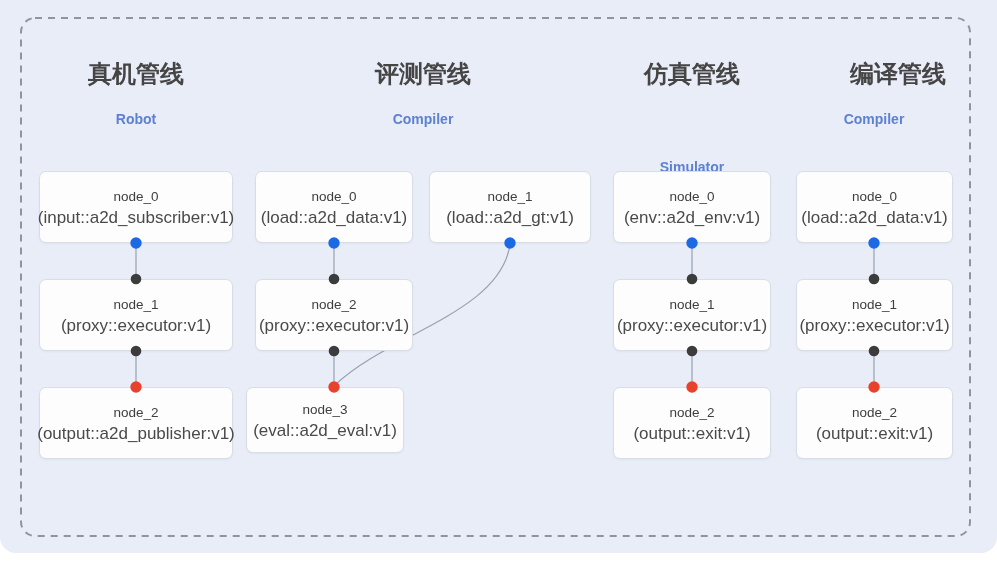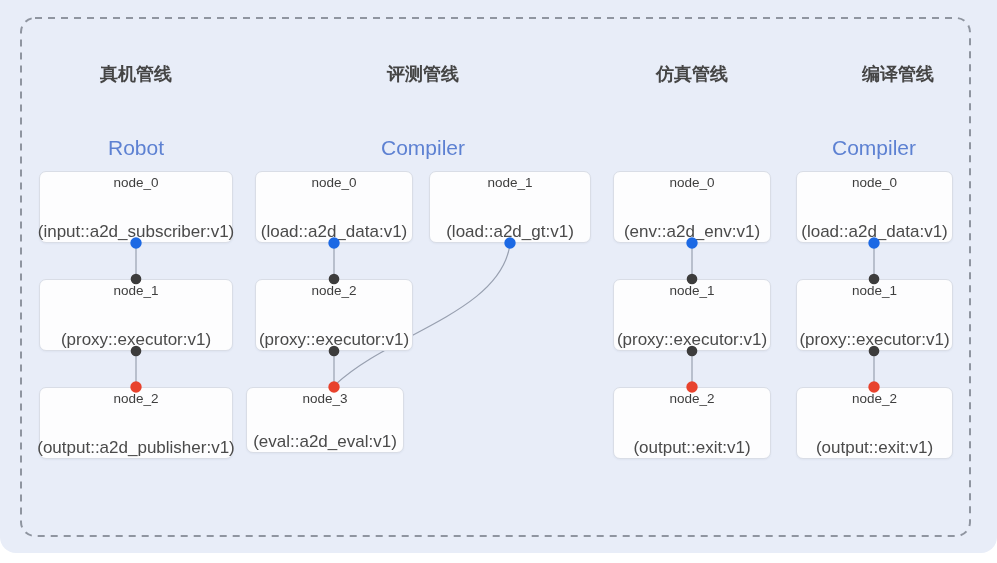--- a/index.html
+++ b/index.html
@@ -24,31 +24,31 @@
   .panel{
     position:absolute;left:0;top:0;width:997px;height:553px;
     background:var(--bg);border-radius:0 0 16px 16px;
   }
   svg.layer{position:absolute;left:0;top:0;pointer-events:none;}
   #wires{z-index:1;}
   #content{position:absolute;left:0;top:0;width:997px;height:563px;z-index:2;}
   #dots{z-index:3;}
   .title-zh{
     position:absolute;top:63px;transform:translateX(-50%);
-    font-size:18px;font-weight:700;color:var(--zh);white-space:nowrap;line-height:22px;
+    font-size:24px;font-weight:700;color:var(--zh);white-space:nowrap;line-height:22px;
   }
   .title-en{
-    position:absolute;top:136px;transform:translateX(-50%);
-    font-size:21px;font-weight:400;color:var(--en);white-space:nowrap;line-height:23px;
+    position:absolute;top:108px;transform:translateX(-50%);
+    font-size:14px;font-weight:700;color:var(--en);white-space:nowrap;line-height:23px;
   }
   .node{
     position:absolute;box-sizing:border-box;height:72px;
     background:var(--node-bg);border:1px solid var(--node-border);border-radius:7px;
     box-shadow:0 1px 2px rgba(40,60,100,0.05);
-    display:flex;flex-direction:column;justify-content:space-between;align-items:center;
+    display:flex;flex-direction:column;justify-content:center;align-items:center;
     text-align:center;
   }
   .node-title{
     font-size:13.5px;color:var(--node-text);line-height:21px;white-space:nowrap;
   }
   .node-sub{
     font-size:17px;color:var(--node-sub);line-height:21px;white-space:nowrap;
   }
 </style>
 </head>

